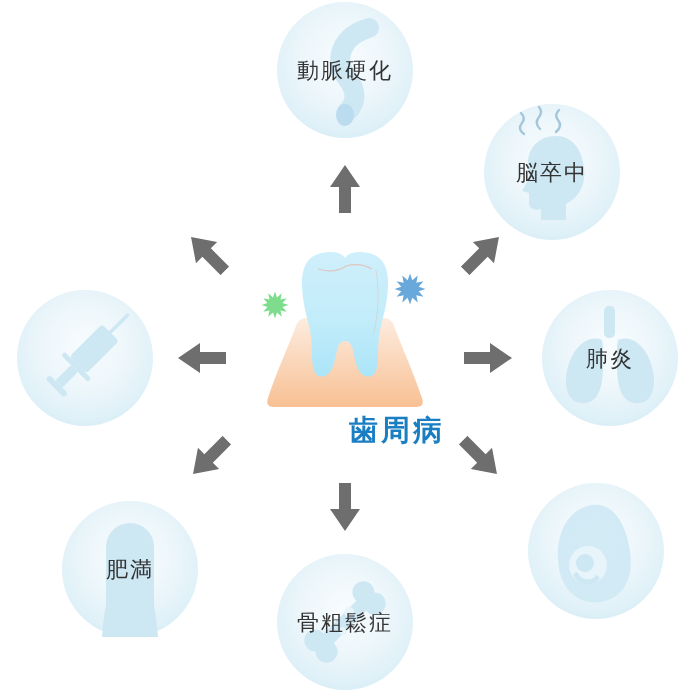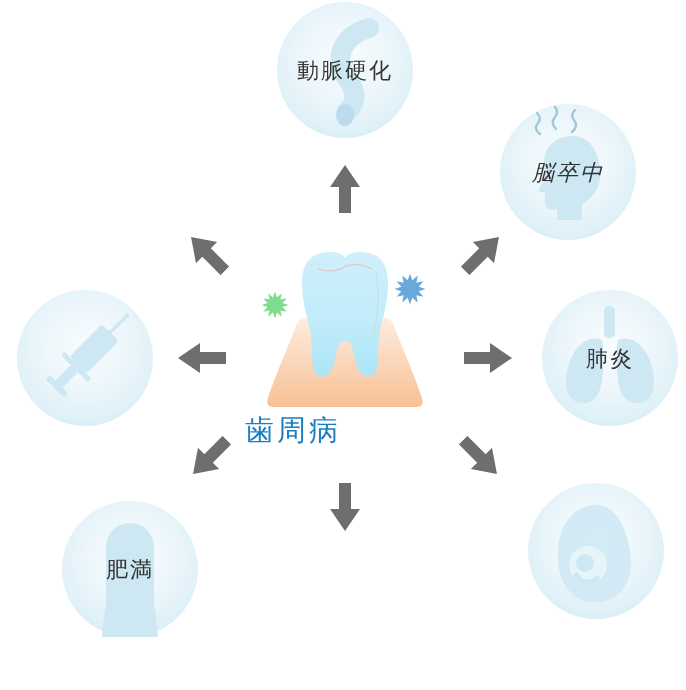--- a/index.html
+++ b/index.html
@@ -12,21 +12,21 @@
       var(--bubble-center,#f8fcfe) 0%, #eef7fb 38%, #e0f1f8 68%,
       var(--bubble-edge,#cfe9f5) 90%, #d7edf7 100%);
     display:flex;align-items:center;justify-content:center;}
   .bubble .wm{position:absolute;inset:0;width:136px;height:136px;}
   .wm .fillshape{fill:var(--watermark,#cde7f3);}
   .wm .squiggle{fill:none;stroke:#a3c7da;stroke-width:2.4;stroke-linecap:round;}
   .bubble-label{position:relative;z-index:2;width:max-content;text-align:center;
     white-space:pre-line;color:var(--label-text,#333);font-size:22px;
     letter-spacing:2px;line-height:1.5;}
   .pos-top{left:277px;top:2px;}
-  .pos-top-right{left:500px;top:104px;font-style:italic;}
+  .pos-top-right{left:484px;top:104px;}
   .pos-right{left:542px;top:290px;}
   .pos-bottom-right{left:528px;top:483px;}
   .pos-bottom{left:277px;top:554px;}
   .pos-bottom-left{left:62px;top:501px;}
   .pos-left{left:17px;top:290px;}
   .pos-top-left{left:67px;top:104px;}
 
   
   .arrow{position:absolute;width:30px;height:48px;}
   .arrow svg{display:block;width:30px;height:48px;}
@@ -35,22 +35,22 @@
   .arrow-up-right{left:467px;top:230px;transform:rotate(45deg);}
   .arrow-right{left:473px;top:334px;transform:rotate(90deg);}
   .arrow-down-right{left:465px;top:433px;transform:rotate(135deg);}
   .arrow-down{left:330px;top:483px;transform:rotate(180deg);}
   .arrow-down-left{left:195px;top:433px;transform:rotate(225deg);}
   .arrow-left{left:187px;top:334px;transform:rotate(270deg);}
   .arrow-up-left{left:193px;top:230px;transform:rotate(315deg);}
 
   
   .center-art{position:absolute;left:255px;top:245px;width:180px;height:165px;}
-  .center-label{position:absolute;left:245px;top:411px;width:200px;text-align:left;
-    color:var(--center-label,#1a7ec3);font-size:29px;font-weight:normal;letter-spacing:3px;}
+  .center-label{position:absolute;left:245px;top:411px;width:200px;text-align:right;
+    color:var(--center-label,#1a7ec3);font-size:29px;font-weight:bold;letter-spacing:3px;}
 </style>
 </head>
 <body>
 
 <div class="canvas">
 
   <div class="bubble pos-top">
     <svg class="wm" viewBox="0 0 136 136">
       <path d="M92 26 C 64 34 56 58 70 76 C 80 89 80 100 70 110" fill="none" stroke="#cde7f3" stroke-width="20" stroke-linecap="round"></path>
       <ellipse cx="68" cy="113" rx="9" ry="11" fill="#badcee"></ellipse>
@@ -79,20 +79,35 @@
 
   <div class="bubble pos-bottom-right">
     <svg class="wm" viewBox="0 0 136 136">
       <path class="fillshape" d="M64 22 C 40 26 28 50 30 78 C 32 106 50 122 72 119 C 96 116 106 94 102 68 C 98 42 86 19 64 22 Z" opacity="0.85"></path>
       <circle cx="60" cy="82" r="19" fill="#e7f4fa"></circle>
       <circle class="fillshape" cx="57" cy="80" r="9"></circle>
       <path d="M48 92 C 53 100 63 101 69 95" fill="none" stroke="#cde7f3" stroke-width="5" stroke-linecap="round"></path>
     </svg>
   </div>
 
+  <div class="bubble pos-bottom">
+    <svg class="wm" viewBox="0 0 136 136">
+      <g transform="rotate(45 68 68)">
+        <rect class="fillshape" x="61" y="34" width="14" height="68" rx="6"></rect>
+        <circle class="fillshape" cx="60" cy="34" r="11"></circle>
+        <circle class="fillshape" cx="76" cy="34" r="11"></circle>
+        <circle class="fillshape" cx="60" cy="102" r="11"></circle>
+        <circle class="fillshape" cx="76" cy="102" r="11"></circle>
+        <circle cx="64" cy="58" r="5" fill="#e7f4fa"></circle>
+        <circle cx="73" cy="76" r="4" fill="#e7f4fa"></circle>
+        <circle cx="58" cy="88" r="3.5" fill="#e7f4fa"></circle>
+      </g>
+    </svg>
+    <div class="bubble-label">骨粗鬆症</div>
+  </div>
 
   <div class="bubble pos-bottom-left">
     <svg class="wm" viewBox="0 0 136 136">
       <rect class="fillshape" x="44" y="22" width="48" height="120" rx="24"></rect>
       <path class="fillshape" d="M40 136 C 42 112 44 102 47 94 L 89 94 C 92 102 94 112 96 136 Z"></path>
     </svg>
     <div class="bubble-label">肥満</div>
   </div>
 
   <div class="bubble pos-left">

